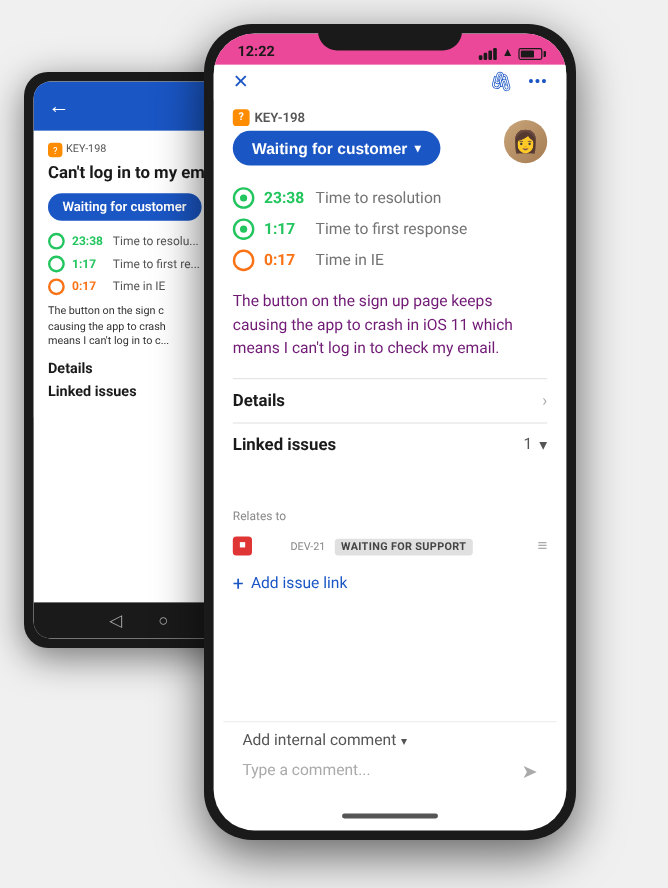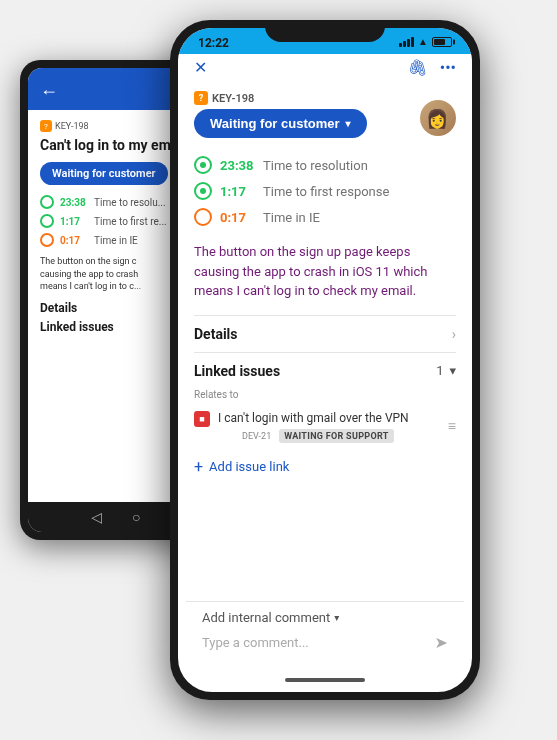--- a/index.html
+++ b/index.html
@@ -182,24 +182,24 @@
       right: 8px;
       bottom: 8px;
       background: white;
       border-radius: 34px;
       overflow: hidden;
     }
 
     
     .status-bar {
       display: flex;
-      align-items: flex-start;
+      align-items: flex-end;
       justify-content: space-between;
       padding: 8px 20px 4px;
-      background: #0ea5e9;
+      background: #ec4899;
     }
     .status-time {
       font-size: 12px;
       font-weight: 700;
       color: #1a1a1a;
     }
     .status-icons {
       display: flex;
       align-items: center;
       gap: 4px;
@@ -397,20 +397,21 @@
       gap: 6px;
       color: #555;
       font-size: 13px;
     }
 
     
     .linked-relates {
       font-size: 10px;
       color: #888;
       margin-bottom: 4px;
+      margin-top: 36px;
     }
     .linked-item {
       display: flex;
       align-items: center;
       justify-content: space-between;
       padding: 6px 0;
     }
     .linked-left { display: flex; align-items: flex-start; gap: 8px; }
     .jira-bug-icon {
       background: #e03535;
@@ -635,21 +636,20 @@
             <span>▾</span>
           </div>
         </div>
 
         <div class="linked-relates">Relates to</div>
 
         <div class="linked-item">
           <div class="linked-left">
             <div class="jira-bug-icon">■</div>
             <div>
-              <div class="linked-text">I can't login with gmail over the VPN</div>
               <div style="display:flex;align-items:center;gap:4px;margin-top:3px;">
                 <span class="linked-badge-dev">DEV-21</span>
                 <span class="linked-badge">WAITING FOR SUPPORT</span>
               </div>
             </div>
           </div>
           <span class="hamburger-icon">≡</span>
         </div>
 
         <div class="add-link-row">

